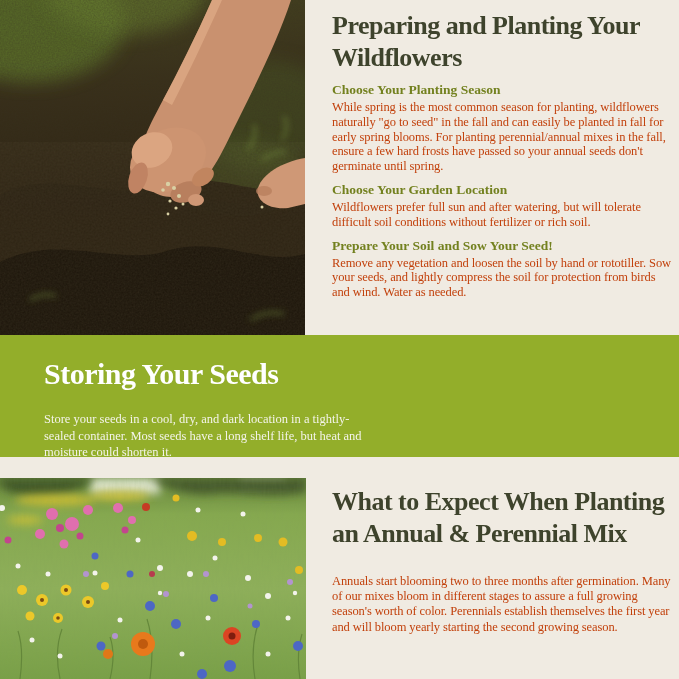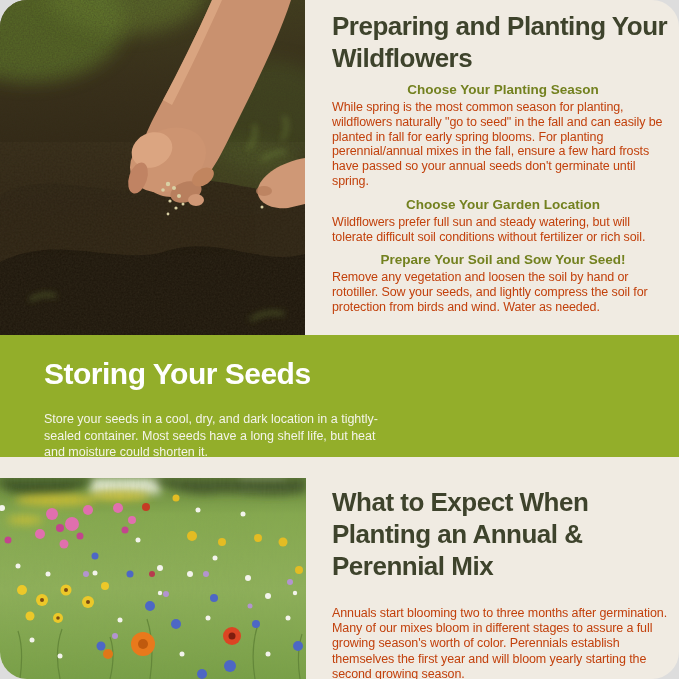--- a/index.html
+++ b/index.html
@@ -1,27 +1,27 @@
 <!DOCTYPE html>
 <html><head>
 <meta charset="utf-8">
 <style>
   html,body{margin:0;padding:0;background:#ddd;}
   .page{position:relative;width:679px;height:679px;background:#f0ebe2;
-        font-family:Liberation Sans, sans-serif;overflow:hidden;border-radius:27px;}
+        font-family:Liberation Serif, serif;overflow:hidden;}
   .photo{position:absolute;overflow:hidden;}
   .photo svg{display:block;}
   .top-photo{left:0;top:0;width:305px;height:335px;}
   .bottom-photo{left:0;top:478px;width:306px;height:201px;}
   .top-panel{position:absolute;left:332px;top:10px;width:342px;}
   .bottom-panel{position:absolute;left:332px;top:486px;width:342px;}
   h1{font-size:26px;line-height:32px;font-weight:700;color:#3e432c;
      letter-spacing:-0.5px;margin:0;}
   .sub{font-size:13.5px;line-height:16px;font-weight:700;color:#73811f;
-       margin:8px 0 2px 0;text-align:center;}
+       margin:8px 0 2px 0;}
   .body{font-size:12.5px;line-height:14.8px;color:#c2410c;margin:0;
         letter-spacing:-0.1px;}
   .band{position:absolute;left:0;top:335px;width:679px;height:122px;
         background:#93ae2a;}
   .band-inner{position:absolute;left:44px;top:22px;width:336px;}
   .band h2{font-size:30px;line-height:34px;font-weight:700;color:#ffffff;
            letter-spacing:-0.5px;margin:0;}
   .band .body{color:#f4f4ea;font-size:12.5px;line-height:16.5px;
               margin-top:20px;letter-spacing:0;}
   .bottom-panel .body{margin-top:24px;font-size:12.5px;line-height:15.2px;}
@@ -101,21 +101,21 @@
   </div>
 
   <div class="top-panel">
     <h1>Preparing and Planting Your Wildflowers</h1>
     <div>
       <p class="sub">Choose Your Planting Season</p>
       <p class="body">While spring is the most common season for planting, wildflowers naturally "go to seed" in the fall and can easily be planted in fall for early spring blooms. For planting perennial/annual mixes in the fall, ensure a few hard frosts have passed so your annual seeds don't germinate until spring.</p>
     </div>
     <div>
       <p class="sub">Choose Your Garden Location</p>
-      <p class="body">Wildflowers prefer full sun and steady watering, but will tolerate difficult soil conditions without fertilizer or rich soil.</p>
+      <p class="body">Wildflowers prefer full sun and after watering, but will tolerate difficult soil conditions without fertilizer or rich soil.</p>
     </div>
     <div>
       <p class="sub">Prepare Your Soil and Sow Your Seed!</p>
       <p class="body">Remove any vegetation and loosen the soil by hand or rototiller. Sow your seeds, and lightly compress the soil for protection from birds and wind. Water as needed.</p>
     </div>
   </div>
 
   <div class="band">
     <div class="band-inner">
       <h2>Storing Your Seeds</h2>

